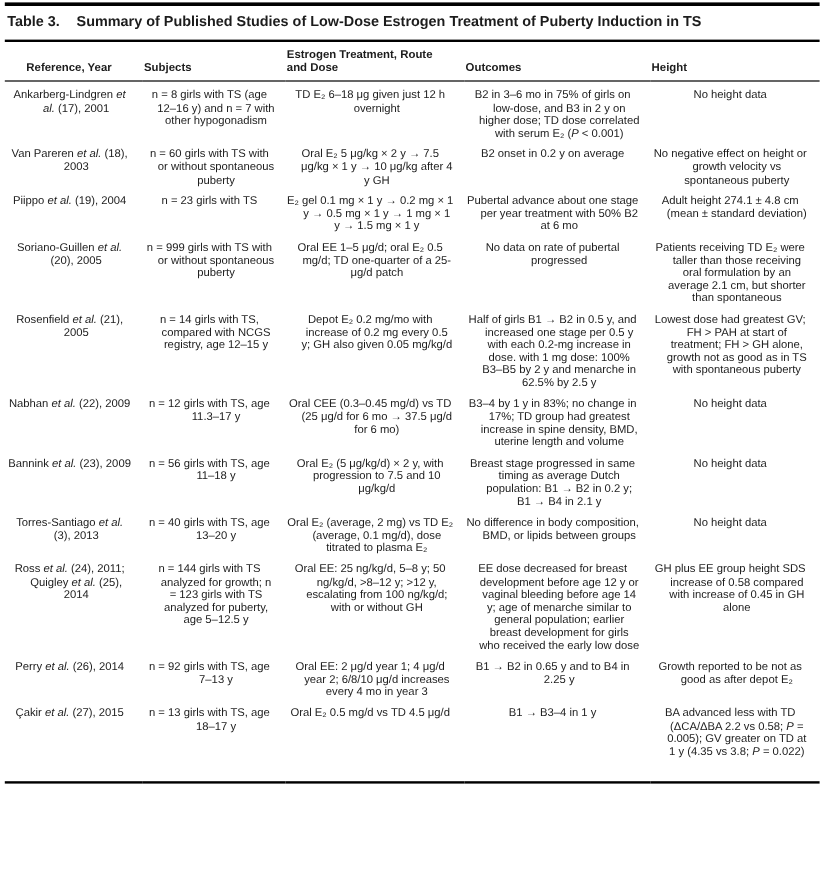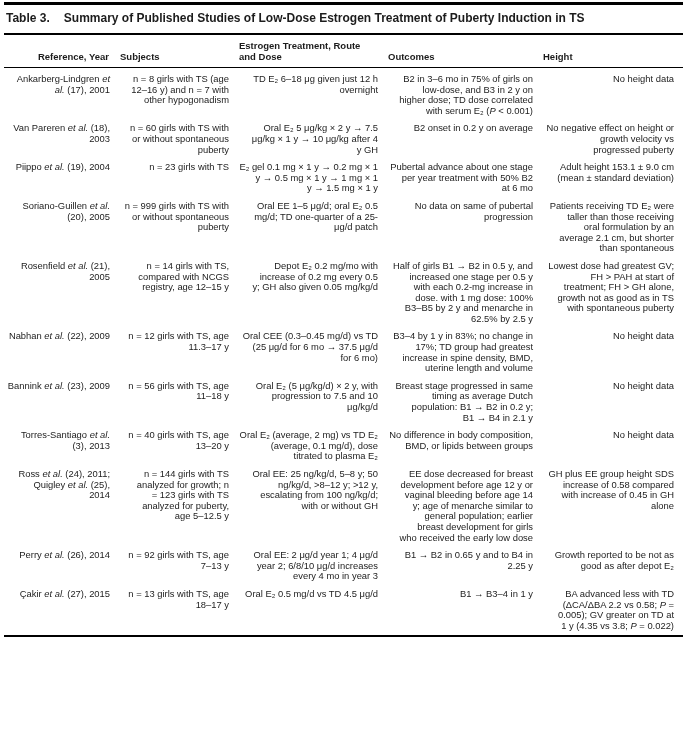--- a/index.html
+++ b/index.html
@@ -37,32 +37,32 @@
   col.c5{width:141px;}
   th{
     font-size:9.5px;
     font-weight:bold;
     line-height:10.5px;
     text-align:left;
     vertical-align:bottom;
     padding:6px 10px 5px 1px;
     border-bottom:1.5px solid #000;
   }
-  th:first-child{text-align:right;padding-left:2px;margin-left:37px;}
+  th:first-child{text-align:center;padding-left:2px;margin-left:37px;}
   td{
     font-size:9.4px;
     line-height:10.6px;
     vertical-align:top;
-    text-align:right;
+    text-align:center;
     padding:0 9px 7px 12px;
     text-indent:-11px;
   }
   td:first-child{padding-left:13px;}
   tbody tr:first-child td{padding-top:6px;}
-  tbody tr:last-child td{padding-bottom:4px;}
+  tbody tr:last-child td{padding-bottom:20px;}
   i{font-style:italic;}
 </style>
 </head>
 <body>
 
 <div class="page">
   <div class="tbl-title">
     <span class="tbl-label">Table 3.</span><span>Summary of Published Studies of Low-Dose Estrogen Treatment of Puberty Induction in TS</span>
   </div>
   <table>
@@ -89,36 +89,36 @@
     <td>TD E₂ 6–18 μg given just 12 h overnight</td>
     <td>B2 in 3–6 mo in 75% of girls on low-dose, and B3 in 2 y on higher dose; TD dose correlated with serum E₂ (<i>P</i> &lt; 0.001)</td>
     <td>No height data</td>
   </tr>
 
   <tr>
     <td>Van Pareren <i>et al.</i> (18), 2003</td>
     <td>n = 60 girls with TS with or without spontaneous puberty</td>
     <td>Oral E₂ 5 μg/kg × 2 y → 7.5 μg/kg × 1 y → 10 μg/kg after 4 y GH</td>
     <td>B2 onset in 0.2 y on average</td>
-    <td>No negative effect on height or growth velocity vs progressed puberty</td>
+    <td>No negative effect on height or growth velocity vs spontaneous puberty</td>
   </tr>
 
   <tr>
     <td>Piippo <i>et al.</i> (19), 2004</td>
     <td>n = 23 girls with TS</td>
     <td>E₂ gel 0.1 mg × 1 y → 0.2 mg × 1 y → 0.5 mg × 1 y → 1 mg × 1 y → 1.5 mg × 1 y</td>
     <td>Pubertal advance about one stage per year treatment with 50% B2 at 6 mo</td>
-    <td>Adult height 153.1 ± 9.0 cm (mean ± standard deviation)</td>
+    <td>Adult height 274.1 ± 4.8 cm (mean ± standard deviation)</td>
   </tr>
 
   <tr>
     <td>Soriano-Guillen <i>et al.</i> (20), 2005</td>
     <td>n = 999 girls with TS with or without spontaneous puberty</td>
     <td>Oral EE 1–5 μg/d; oral E₂ 0.5 mg/d; TD one-quarter of a 25-μg/d patch</td>
-    <td>No data on same of pubertal progression</td>
+    <td>No data on rate of pubertal progressed</td>
     <td>Patients receiving TD E₂ were taller than those receiving oral formulation by an average 2.1 cm, but shorter than spontaneous</td>
   </tr>
 
   <tr>
     <td>Rosenfield <i>et al.</i> (21), 2005</td>
     <td>n = 14 girls with TS, compared with NCGS registry, age 12–15 y</td>
     <td>Depot E₂ 0.2 mg/mo with increase of 0.2 mg every 0.5 y; GH also given 0.05 mg/kg/d</td>
     <td>Half of girls B1 → B2 in 0.5 y, and increased one stage per 0.5 y with each 0.2-mg increase in dose. with 1 mg dose: 100% B3–B5 by 2 y and menarche in 62.5% by 2.5 y</td>
     <td>Lowest dose had greatest GV; FH &gt; PAH at start of treatment; FH &gt; GH alone, growth not as good as in TS with spontaneous puberty</td>
   </tr>

